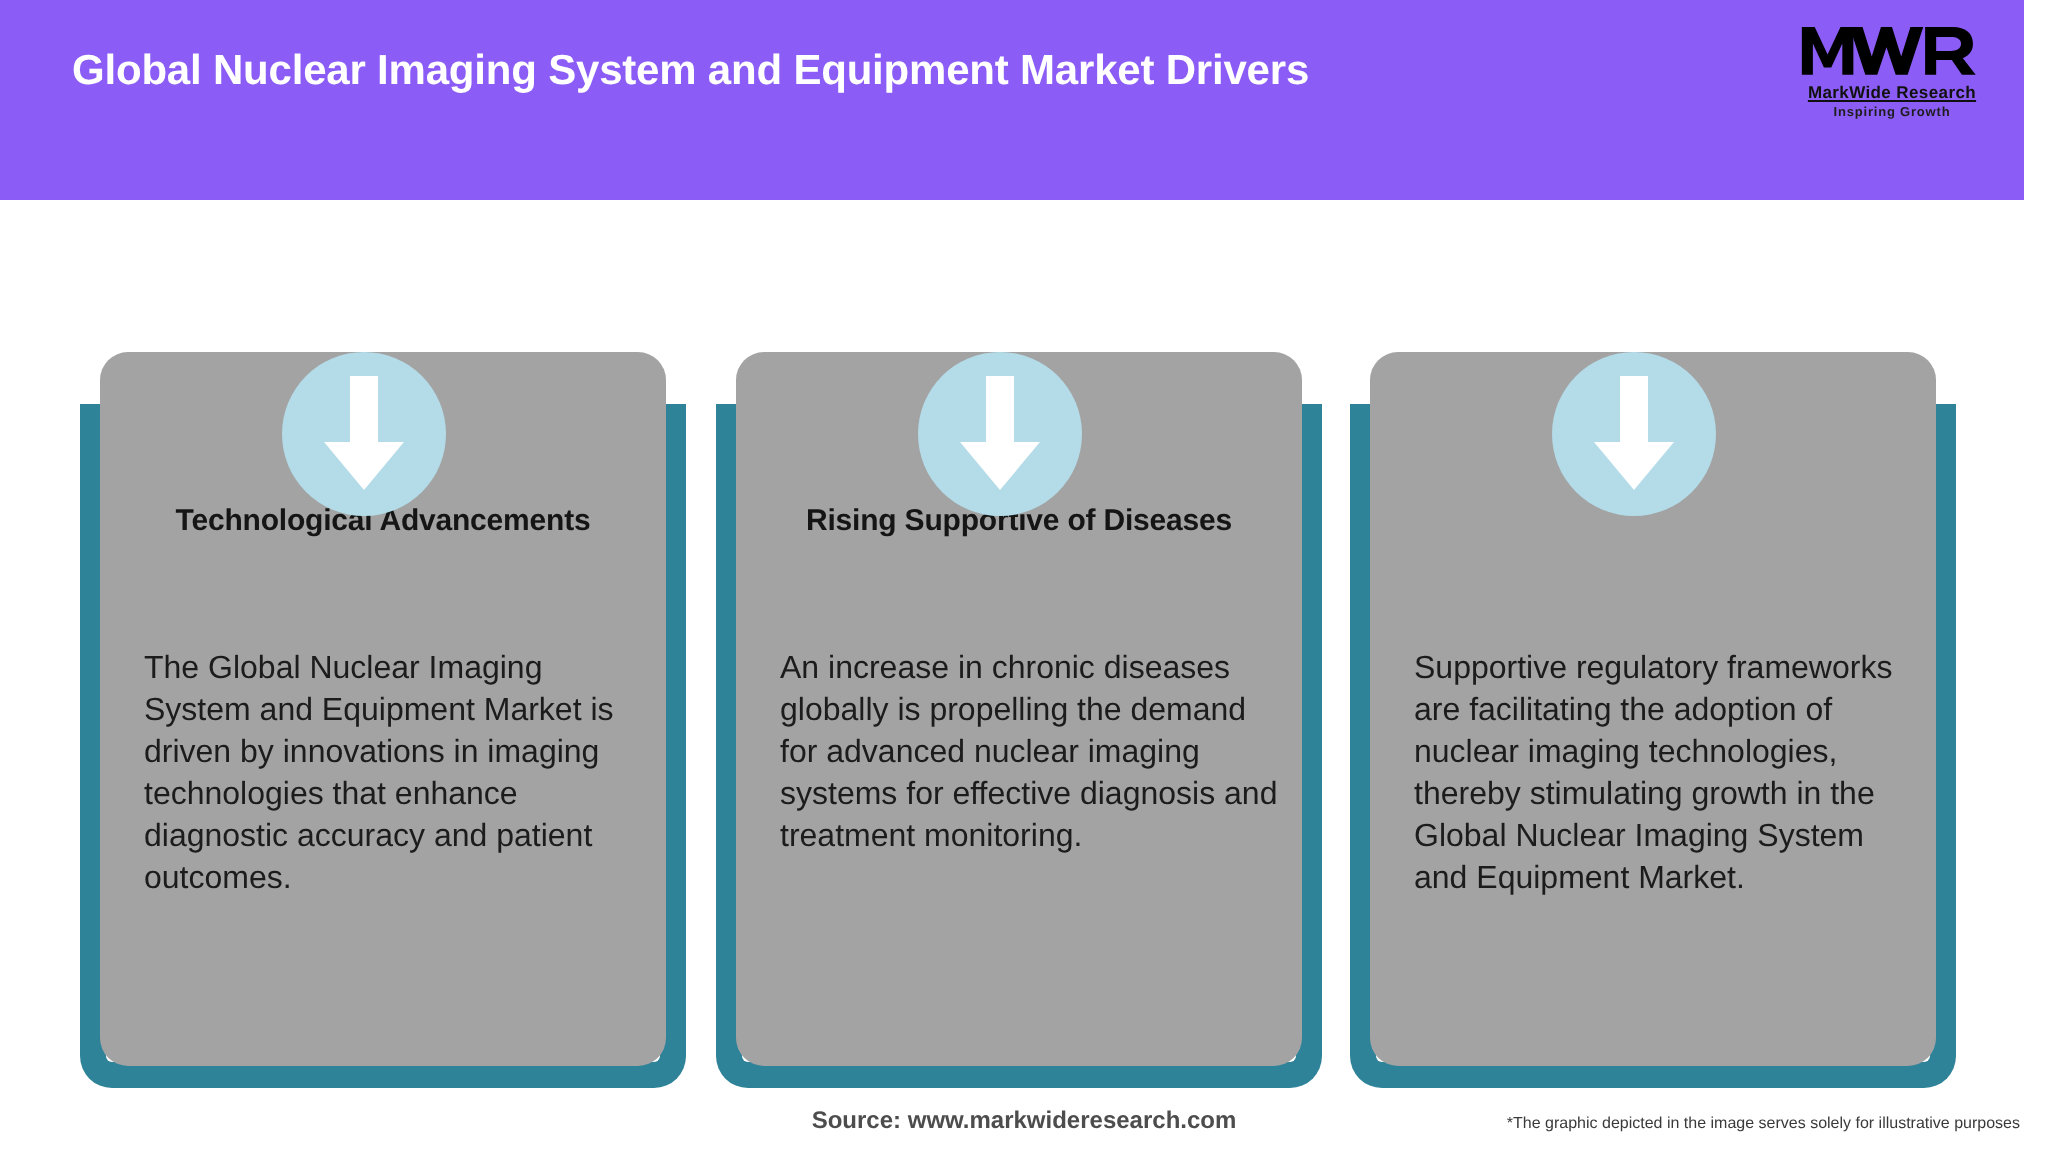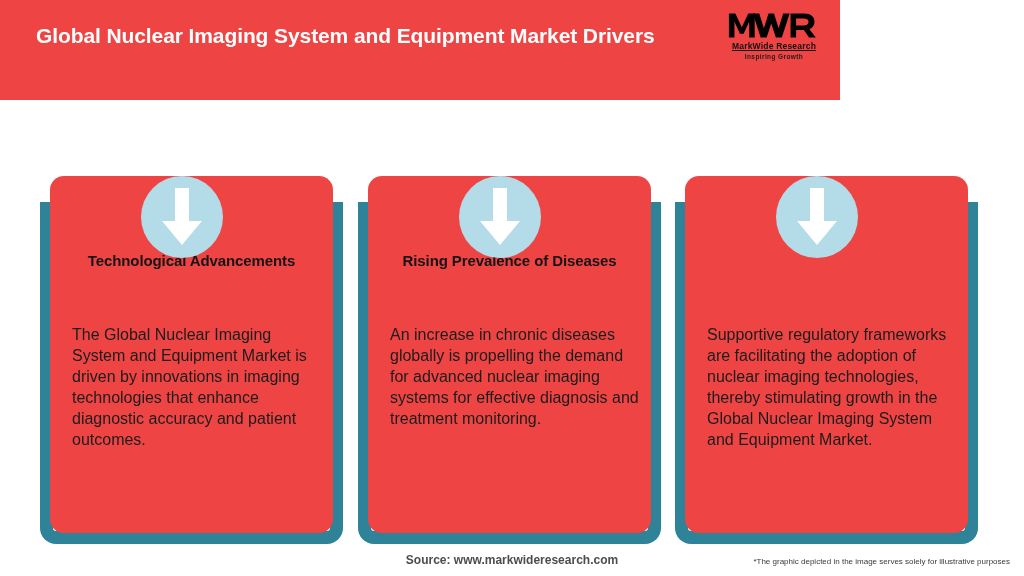--- a/index.html
+++ b/index.html
@@ -6,22 +6,22 @@
   body{
     width:1024px;height:576px;
     background:#ffffff;
     font-family:"Liberation Sans", sans-serif;
     overflow:hidden;
     position:relative;
   }
 
   
   #header{
-    position:absolute;left:0;top:0;width:840px;height:100px;
-    background:#ef4444;
+    position:absolute;left:0;top:0;width:1012px;height:100px;
+    background:#8b5cf6;
   }
   #header-title{
     position:absolute;left:36px;top:24px;
     font-size:21px;font-weight:bold;color:#ffffff;
     letter-spacing:-0.1px;white-space:nowrap;
   }
   #logo{
     position:absolute;right:18px;top:10px;width:96px;height:58px;
     display:flex;flex-direction:column;align-items:center;justify-content:flex-start;
   }
@@ -47,21 +47,21 @@
     border-left:13px solid #2e8399;
     border-right:13px solid #2e8399;
     border-bottom:13px solid #2e8399;
     border-top:0;
     border-radius:0 0 16px 16px;
     box-sizing:border-box;
   }
   
   .panel{
     position:absolute;left:10px;top:0;width:283px;height:357px;
-    background:#ef4444;border-radius:14px;
+    background:#a3a3a3;border-radius:14px;
     box-sizing:border-box;
   }
   .panel-inner{
     position:absolute;left:0;top:0;width:283px;height:357px;
   }
   .card-title{
     position:absolute;left:0;top:76px;width:283px;
     text-align:center;
     font-size:15px;font-weight:bold;color:#151515;
     letter-spacing:-0.1px;
@@ -124,21 +124,21 @@
     <svg width="40" height="58" viewBox="0 0 40 58" xmlns="http://www.w3.org/2000/svg">
       <path d="M13 0 H27 V33 H40 L20 57 L0 33 H13 Z" fill="#ffffff"></path>
     </svg>
   </div>
 </div>
 
 <div class="card-wrap c1">
   <div class="frame"></div>
   <div class="panel">
     <div class="panel-inner">
-      <div class="card-title">Rising Prevalence of Diseases</div>
+      <div class="card-title">Rising Supportive of Diseases</div>
       <div class="card-body">An increase in chronic diseases globally is propelling the demand for advanced nuclear imaging systems for effective diagnosis and treatment monitoring.</div>
     </div>
   </div>
   <div class="badge">
     <svg width="40" height="58" viewBox="0 0 40 58" xmlns="http://www.w3.org/2000/svg">
       <path d="M13 0 H27 V33 H40 L20 57 L0 33 H13 Z" fill="#ffffff"></path>
     </svg>
   </div>
 </div>
 

